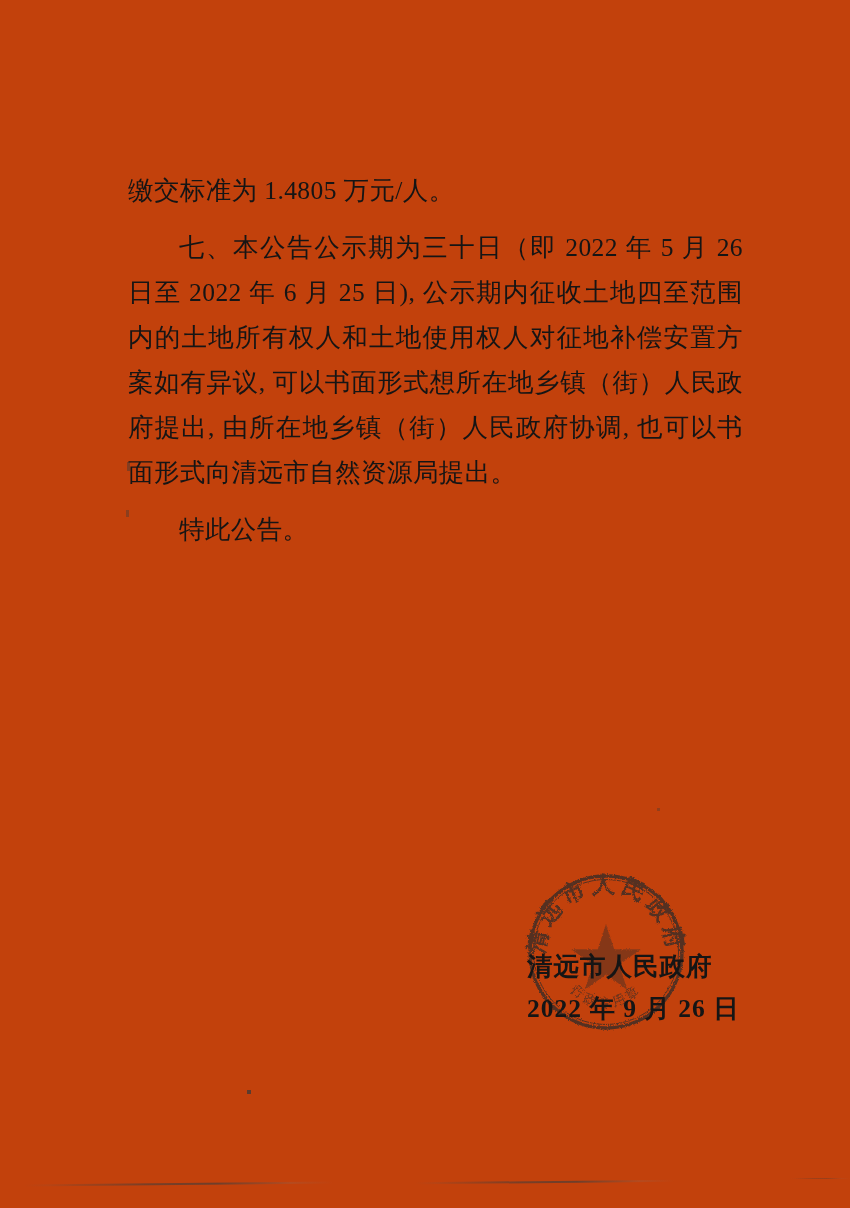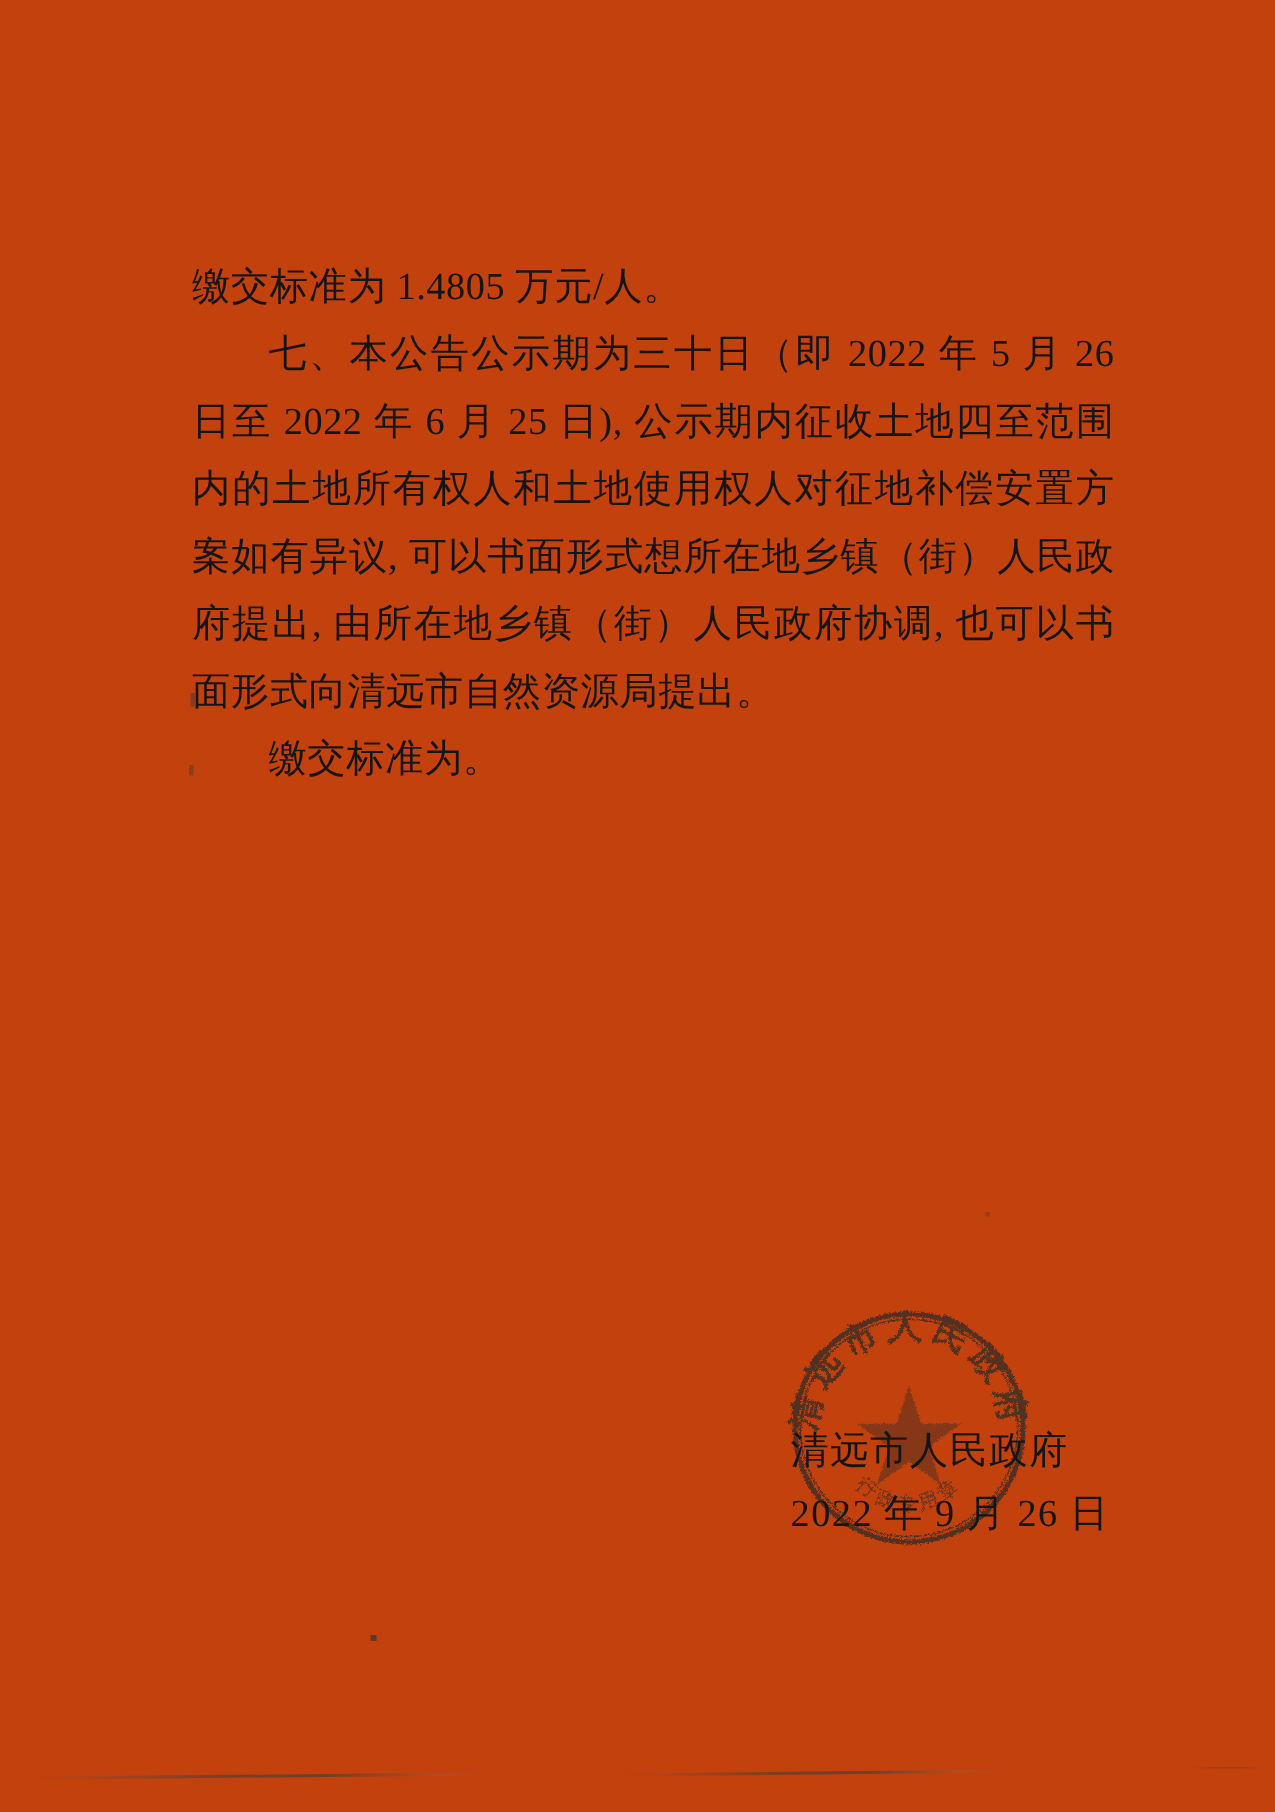--- a/index.html
+++ b/index.html
@@ -35,34 +35,35 @@
     color: #151515;
     text-align: justify;
     text-justify: inter-ideograph;
     letter-spacing: 0.4px;
     -webkit-font-smoothing: antialiased;
   }
   .para.indent {
     text-indent: 2em;
   }
   .para + .para {
-    margin-top: 0;
+    margin-top: 12px;
   }
 
   
   .para.cont {
     text-indent: 0;
   }
 
   
   #signature-block {
     position: absolute;
     left: 527px;
     top: 946px;
     width: 250px;
+    font-weight: bold;
   }
   .sign-line {
     font-size: 25.5px;
     line-height: 42px;
     color: #151515;
     white-space: nowrap;
     letter-spacing: 1px;
   }
 
   
@@ -105,21 +106,21 @@
 <div id="page">
 
   <div id="doc-body">
 
     <p class="para cont">缴交标准为 1.4805 万元/人。</p>
 
     <p class="para indent">七、本公告公示期为三十日（即 2022 年 5 月 26 日至 2022 年 6 月 25 日), 公示期内征收土地四至范围内的土地所有权人和土地使用权人对征地补偿安置方案如有异议, 可以书面形式想所在地乡镇（街）人民政府提出, 由所在地乡镇（街）人民政府协调, 也可以书面形式向清远市自然资源局提出。</p>
 
 
 
-    <p class="para indent">缴交标准为。</p>
+    <p class="para indent">特此公告。</p>
   </div>
 
   <div id="seal">
     <svg viewBox="0 0 176 176" xmlns="http://www.w3.org/2000/svg" aria-hidden="true">
       <defs>
         <path id="sealArcTop" d="M 26,92 A 62,62 0 0 1 150,92"></path>
         <path id="sealArcBottom" d="M 44,112 A 46,46 0 0 0 132,112"></path>
         <filter id="rough" x="-20%" y="-20%" width="140%" height="140%">
           <feTurbulence type="fractalNoise" baseFrequency="0.85" numOctaves="3" seed="7" result="noise"></feTurbulence>
           <feDisplacementMap in="SourceGraphic" in2="noise" scale="3.2" xChannelSelector="R" yChannelSelector="G"></feDisplacementMap>

